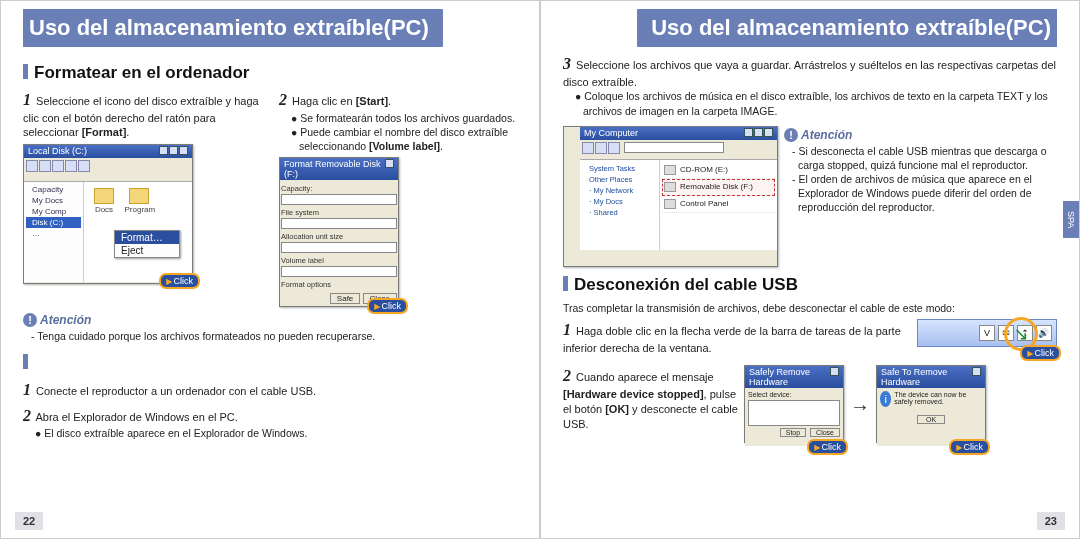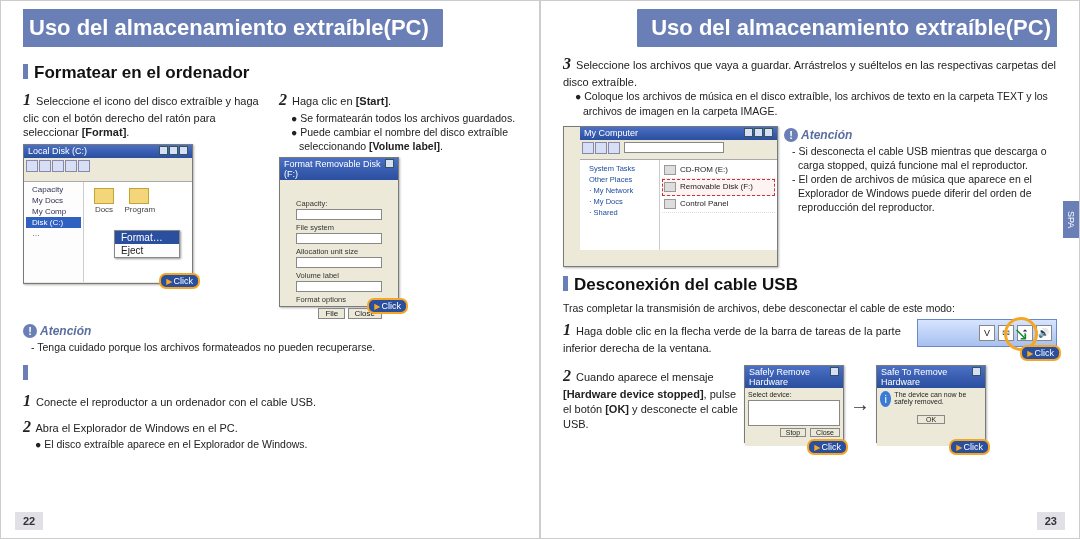--- a/index.html
+++ b/index.html
@@ -111,21 +111,21 @@
     position:absolute; left:90px; top:85px; background:#fdfdfd; border:1px solid #888;
     font-size:10px; box-shadow:1px 1px 2px rgba(0,0,0,.4);
   }
   .explorer1 .ctx div{ padding:1px 16px 1px 6px; }
   .explorer1 .ctx .hi{ background:#2a4f9f; color:#fff; }
   .explorer1 .click-pos{ position:absolute; right:-8px; bottom:-6px; }
 
   .formatdlg {
     width: 120px; height: 150px; margin-top:4px; position:relative;
   }
-  .formatdlg .body { padding:16px; font-size:8px; background:#ece9d8; height:104px; }
+  .formatdlg .body { padding:1px; font-size:8px; background:#ece9d8; height:104px; }
   .formatdlg .body label{ display:block; margin-top:3px; color:#333; font-size:7.5px;}
   .formatdlg .body .inp{ background:#fff; border:1px solid #888; height:11px; margin-top:1px; }
   .formatdlg .body .btn{ display:inline-block; background:#ece9d8; border:1px solid #888; padding:0 6px; font-size:8px; margin-top:4px; }
   .formatdlg .click-pos{ position:absolute; right:-10px; bottom:-8px; }
 
   
   .explorer2 {
     width: 215px; height: 141px; position: relative; margin-top:4px;padding-left:16px;
   }
   .explorer2 .toolbar { background:#ece9d8; height:20px; border-bottom:1px solid #aaa; padding:2px; }
@@ -238,21 +238,21 @@
             <label>Capacity:</label>
               <div class="inp"></div>
             <label>File system</label>
               <div class="inp"></div>
             <label>Allocation unit size</label>
               <div class="inp"></div>
             <label>Volume label</label>
               <div class="inp"></div>
             <label>Format options</label>
             <div style="text-align:right;">
-              <span class="btn">File</span>
+              <span class="btn">Safe</span>
               <span class="btn">Close</span>
             </div>
           </div>
           <span class="click-badge click-pos">Click</span>
         </div>
       </div>
     </div>
 
     <div class="atencion">
       <span class="bang">!</span><span>Atención</span>

